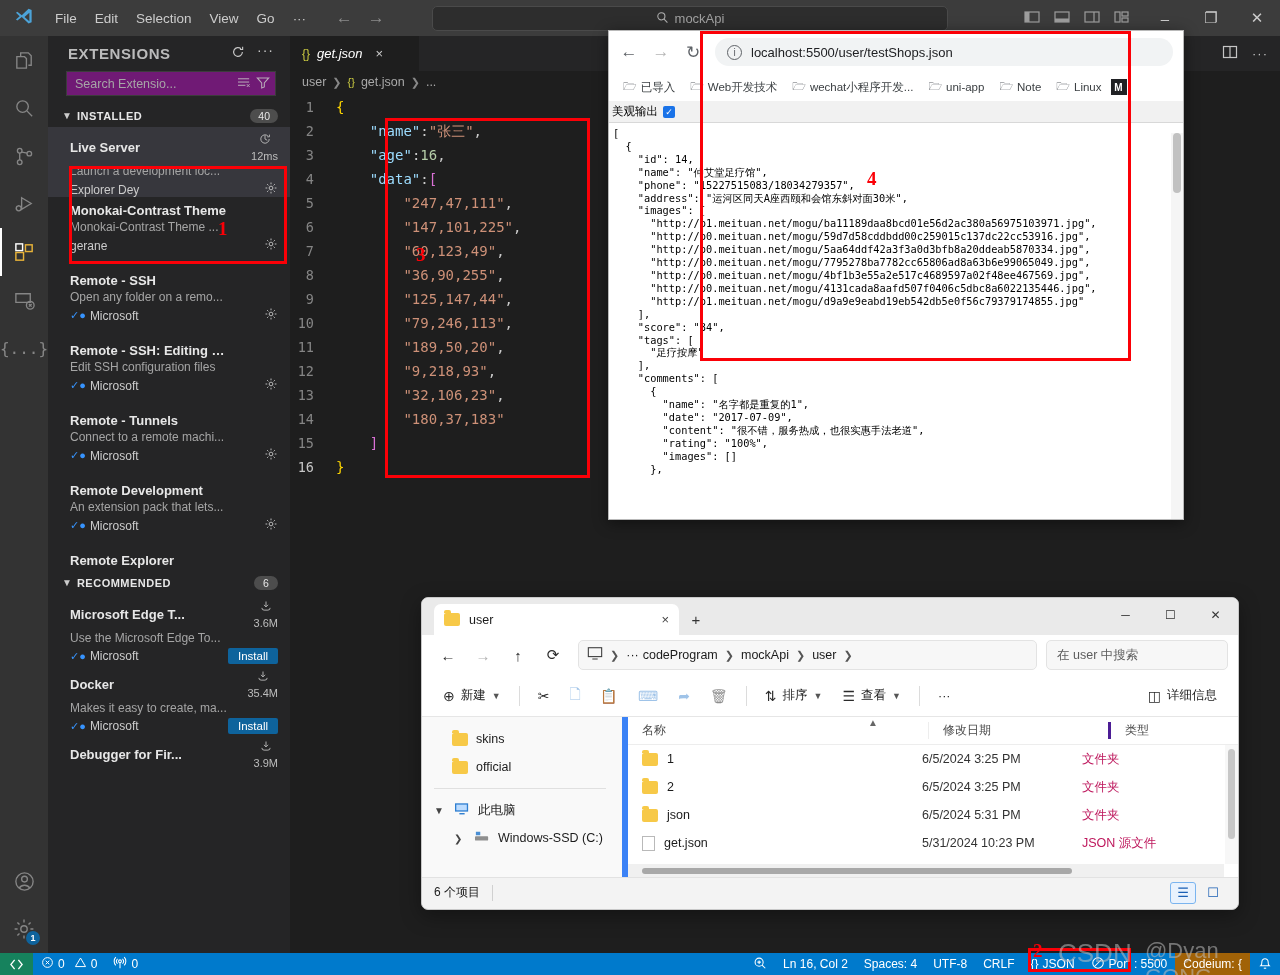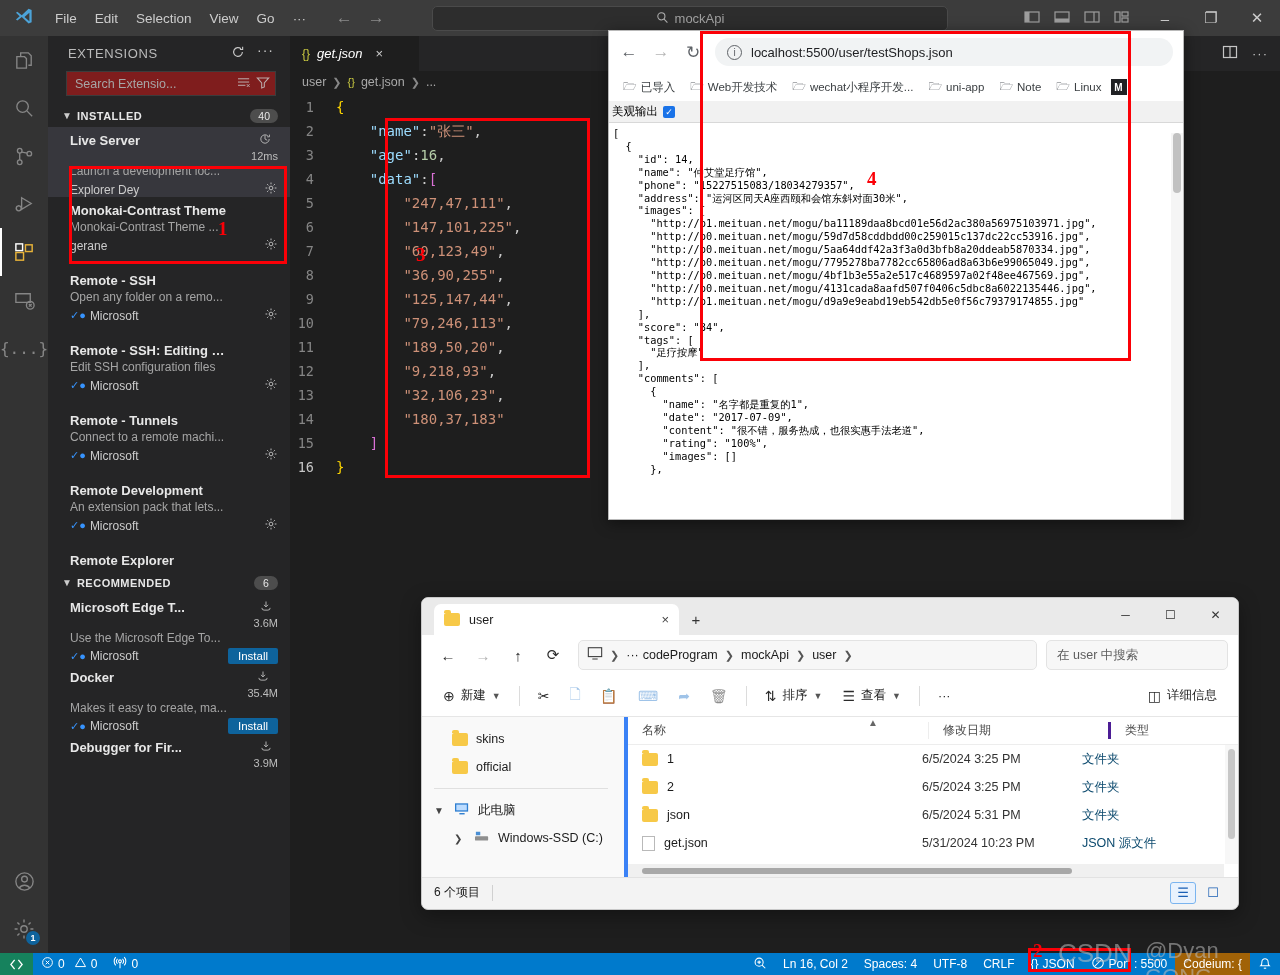--- a/index.html
+++ b/index.html
@@ -46,38 +46,38 @@
   .ab-bottom { position:absolute; bottom:0; left:0; width:48px; }
   .badge-blue {
     position:absolute; right:8px; bottom:8px; background:#0e639c; color:#fff;
     border-radius:50%; width:14px; height:14px; font-size:9px;
     display:flex; align-items:center; justify-content:center; font-weight:bold;
   }
 
   
   .sidebar { position:absolute; top:36px; left:48px; width:242px; bottom:22px; background:#252526; overflow:hidden; }
   .sb-header { display:flex; align-items:center; justify-content:space-between; height:35px; padding:0 16px 0 20px; }
-  .sb-title { font-size:13px; letter-spacing:.6px; color:#bbbbbb; }
+  .sb-title { font-size:15px; letter-spacing:.6px; color:#bbbbbb;font-weight:bold; }
   .sb-header-actions { display:flex; gap:12px; color:#c5c5c5; font-size:14px; }
   .search-wrap { padding:0 14px 8px 18px; }
   .search-box {
-    background:#7f1d1d; height:25px; display:flex; align-items:center;
+    background:#701a75; height:25px; display:flex; align-items:center;
     padding:0 5px 0 8px; color:#a6a6a6; font-size:12.5px; border:1px solid #3c3c3c;
   }
   .search-box .ph { flex:1; }
   .search-box .ic { margin-left:4px; opacity:.85; }
 
   .section-head { display:flex; align-items:center; height:23px; padding:0 12px 0 14px; gap:5px; }
   .section-head .chev { font-size:10px; color:#cccccc; }
   .section-head .nm { font-size:11px; font-weight:bold; letter-spacing:.5px; color:#e7e7e7; flex:1; }
   .count-pill { background:#4d4d4d; color:#e7e7e7; border-radius:9px; font-size:10.5px; padding:1px 8px; min-width:24px; text-align:center; }
 
   .ext-row { padding:6px 12px 6px 22px; position:relative; height:70px; }
   .ext-row.selected { background:#37373d; }
-  .ext-line1 { display:flex; align-items:flex-start; justify-content:space-between; }
+  .ext-line1 { display:flex; align-items:center; justify-content:space-between; }
   .ext-name { font-size:13px; font-weight:bold; color:#e7e7e7; white-space:nowrap; overflow:hidden; text-overflow:ellipsis; max-width:160px; }
   .ext-meta { font-size:11px; color:#bdbdbd; display:flex; align-items:center; gap:3px; white-space:nowrap;flex-direction:column; }
   .ext-desc { font-size:12px; color:#a5a5a5; margin-top:2px; white-space:nowrap; overflow:hidden; text-overflow:ellipsis; }
   .ext-line3 { display:flex; align-items:center; justify-content:space-between; margin-top:3px; }
   .ext-pub { font-size:12px; color:#cccccc; display:flex; align-items:center; gap:4px; }
   .verified { color:#3794ff; font-size:11px; }
   .gear { color:#c5c5c5; font-size:13px; }
   .install-btn { background:#0e639c; color:#ffffff; font-size:11.5px; padding:2px 10px; border-radius:2px; }
 
   
@@ -167,36 +167,36 @@
   .ex-crumbs .sep { color:#555; font-size:11px; padding:0 3px; }
   .ex-search { width:182px; height:30px; background:#f7f7f7; border:1px solid #e3e3e3; border-radius:5px; display:flex; align-items:center; padding:0 10px; color:#5d5d5d; font-size:12.5px; margin-left:6px; }
 
   .ex-cmdbar { height:42px; background:#ffffff; border-bottom:1px solid #e6e6e6; display:flex; align-items:center; padding:0 12px; gap:2px; }
   .cb-btn { display:flex; align-items:center; gap:6px; padding:5px 9px; border-radius:5px; color:#1b1b1b; font-size:12.5px; }
   .cb-ico { color:#2a2a2a; font-size:14px; }
   .cb-sep { width:1px; height:20px; background:#dcdcdc; margin:0 7px; }
   .cb-right { margin-left:auto; display:flex; align-items:center; gap:6px; }
 
   .ex-body { display:flex; height:160px; background:#ffffff; }
-  .ex-tree { width:218px; padding:8px 0 0 0; background:#f9f9f9; border-right:4px solid #3b82f6; }
+  .ex-tree { width:218px; padding:8px 0 0 0; background:#f9f9f9; border-right:6px solid #3b82f6; }
   .tree-row { display:flex; align-items:center; gap:8px; height:28px; padding-left:30px; font-size:12.5px; }
   .tree-row .chev { width:12px; color:#444; font-size:10px; margin-left:-18px; }
   .tree-div { height:1px; background:#e0e0e0; margin:7px 16px 7px 12px; }
 
   .ex-list { flex:1; position:relative; }
   .lh { display:flex; height:28px; align-items:center; border-bottom:1px solid #ededed; color:#4a4a4a; font-size:12px;gap:20px; }
   .lh div { padding-left:14px; }
   .lh .c1 { width:280px; position:relative; }
   .lh .c2 { width:160px; border-left:1px solid #ededed; }
   .lh .c3 { width:130px; border-left:3px solid #4c1d95; }
   .lh .sortmark { position:absolute; right:30px; top:-5px; color:#666; font-size:10px; }
   .lrow { display:flex; height:28px; align-items:center; font-size:12.5px; color:#1b1b1b; }
   .lrow .c1 { width:280px; padding-left:14px; display:flex; align-items:center; gap:9px; }
   .lrow .c2 { width:160px; padding-left:14px; color:#333; }
-  .lrow .c3 { width:130px; padding-left:14px; color:#0c4a6e; }
+  .lrow .c3 { width:130px; padding-left:14px; color:#be185d; }
   .hscroll { position:absolute; left:0; right:14px; bottom:0; height:13px; background:#f0f0f0; }
   .hscroll i { position:absolute; left:14px; top:4px; width:430px; height:6px; background:#a8a8a8; border-radius:3px; display:block; }
   .vscroll { position:absolute; right:0; top:28px; bottom:13px; width:13px; background:#f7f7f7; }
   .vscroll i { position:absolute; right:3px; top:4px; width:7px; height:90px; background:#c7c7c7; border-radius:4px; display:block; }
 
   .ex-status { height:30px; background:#f3f3f3; border-top:1px solid #e2e2e2; display:flex; align-items:center; padding:0 12px; gap:12px; font-size:12px; color:#1b1b1b; }
   .ex-status .vdiv { width:1px; height:16px; background:#d0d0d0; }
   .ex-viewbtns { margin-left:auto; display:flex; gap:4px; }
   .vb { width:26px; height:22px; display:flex; align-items:center; justify-content:center; color:#1a5fb4; font-size:13px; }
   .vb.sel { border:1px solid #7ab4ef; background:#e9f2fd; border-radius:3px; }

